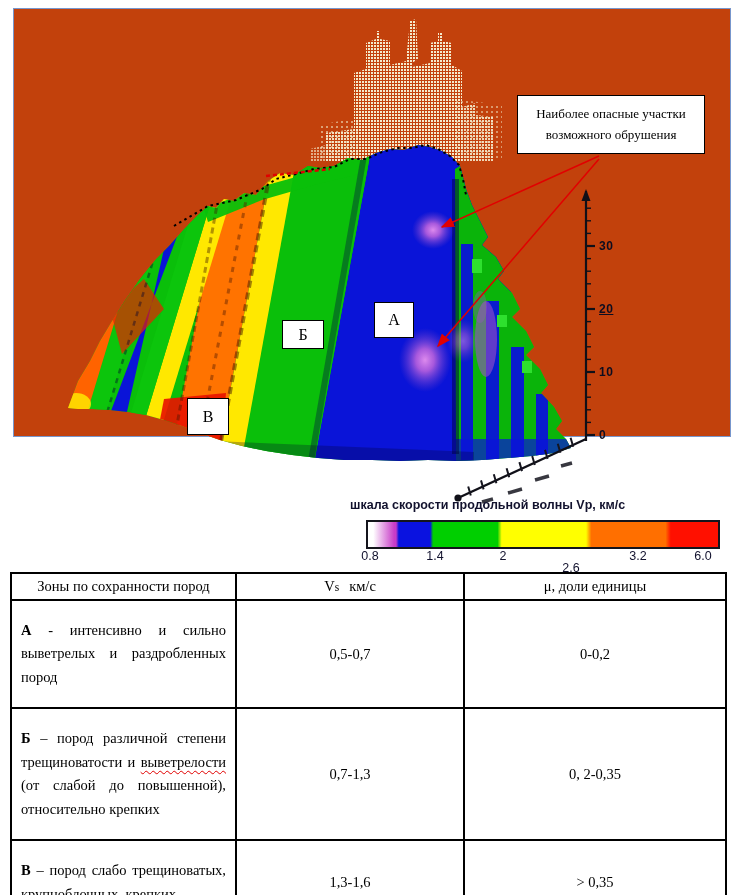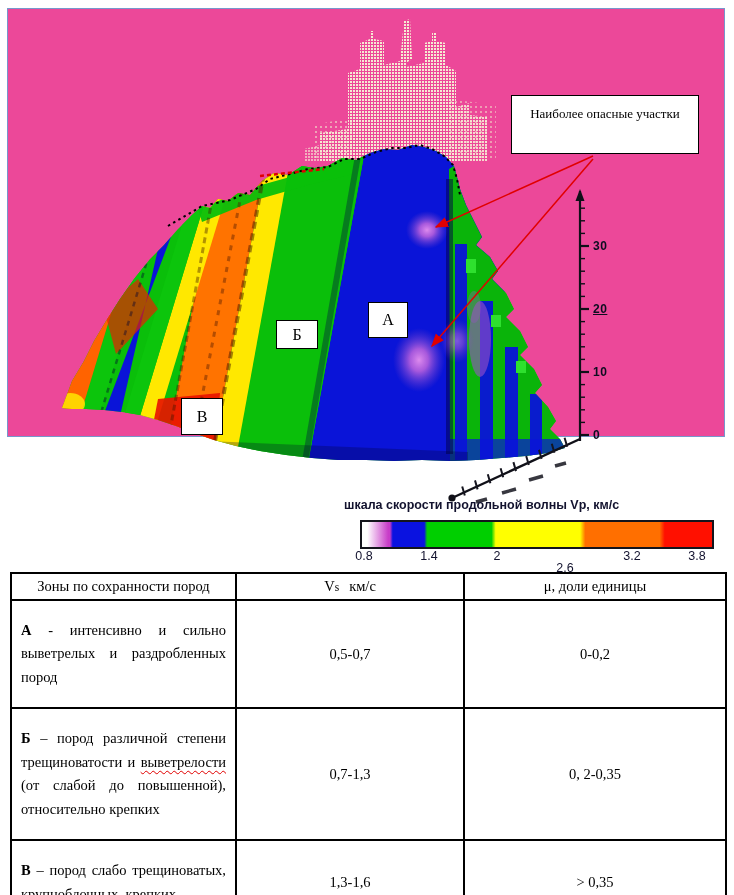--- a/index.html
+++ b/index.html
@@ -2,22 +2,22 @@
 <html><head>
 <meta charset="utf-8">
 <style>
   html,body{margin:0;padding:0;}
   body{
     width:734px;height:895px;position:relative;background:#ffffff;overflow:hidden;
     font-family:"Liberation Serif", serif;
   }
   
   .fig-panel{
-    position:absolute;left:7px;top:8px;width:718px;height:429px;
-    background:#ec4899;border:1px solid #7796cc;box-sizing:border-box;
+    position:absolute;left:13px;top:8px;width:718px;height:429px;
+    background:#c2410c;border:1px solid #7796cc;box-sizing:border-box;
   }
   .fig-panel svg{position:absolute;left:0;top:0;}
   .ann-box{
     position:absolute;left:503px;top:86px;width:188px;height:59px;
     background:#ffffff;border:1.5px solid #000;box-sizing:border-box;
     font-size:13px;line-height:1.65;text-align:center;padding-top:7px;color:#000;
   }
   .zone-box{
     position:absolute;background:#ffffff;border:1.2px solid #000;box-sizing:border-box;
     display:flex;align-items:center;justify-content:center;
@@ -192,20 +192,21 @@
     </g>
 
     <g>
       <line x1="585" y1="147" x2="428" y2="218" stroke="#e10000" stroke-width="1.5" marker-end="url(#arrR)"></line>
       <line x1="585" y1="150" x2="424" y2="337" stroke="#e10000" stroke-width="1.5" marker-end="url(#arrR)"></line>
     </g>
   </svg>
 
   <div class="ann-box">
     <div>Наиболее опасные участки</div>
+    <div>возможного обрушения</div>
   </div>
 
   <div class="zone-box" style="left:360px;top:293px;width:40px;height:36px;">
       <span>А</span>
     </div>
   <div class="zone-box" style="left:268px;top:311px;width:42px;height:29px;">
       <span>Б</span>
     </div>
   <div class="zone-box" style="left:173px;top:389px;width:42px;height:37px;">
       <span>В</span>
@@ -217,21 +218,21 @@
   <div class="axis-num" style="left:585px;top:419px;">0</div>
 
   <div class="cbar">
     <div class="cbar-title">шкала скорости продольной волны Vp, км/с</div>
     <div class="cbar-bar"></div>
     <div class="cbar-tick" style="left:20px;">0.8</div>
     <div class="cbar-tick" style="left:85px;">1.4</div>
     <div class="cbar-tick" style="left:153px;">2</div>
     <div class="cbar-tick" style="left:221px;margin-top:12px;">2.6</div>
     <div class="cbar-tick" style="left:288px;">3.2</div>
-    <div class="cbar-tick" style="left:353px;">3.8</div>
+    <div class="cbar-tick" style="left:353px;">6.0</div>
   </div>
 </div>
 
 <div class="tbl-wrap">
   <table class="zones">
     <colgroup>
         <col style="width:225px">
         <col style="width:228px">
         <col>
       </colgroup>

